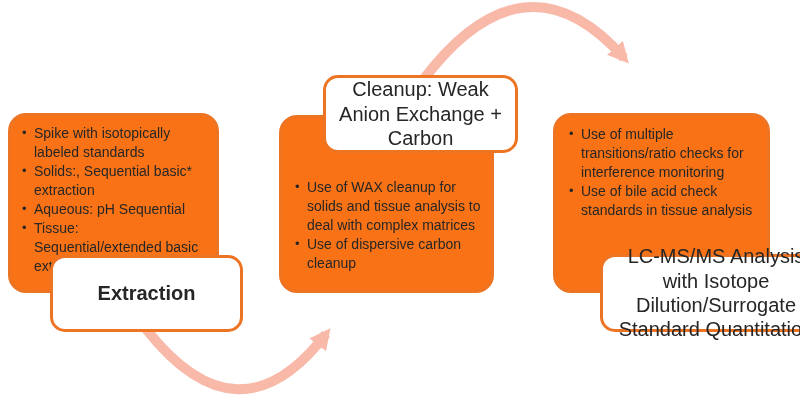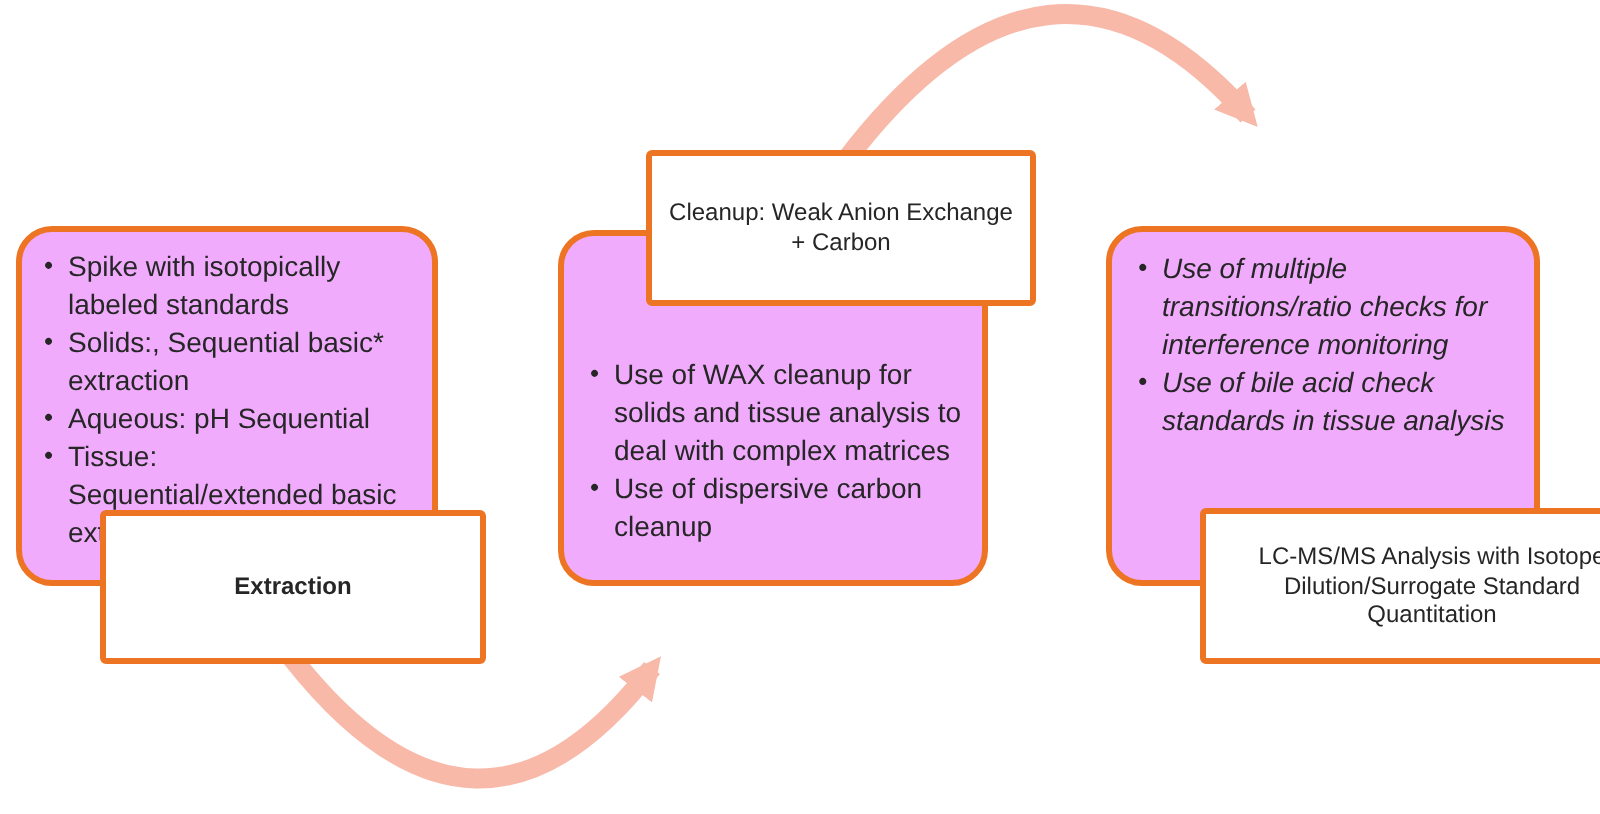--- a/index.html
+++ b/index.html
@@ -8,21 +8,21 @@
     background:#ffffff;
     width:800px;height:407px;
     position:relative;overflow:hidden;
     color:#262626;
   }
   .canvas{position:absolute;left:0;top:0;width:800px;height:407px;}
 
   
   .panel{
     position:absolute;
-    background:#f0abfc;
+    background:#f97316;
     border:3px solid #ED7423;
     border-radius:18px;
     box-sizing:border-box;
     z-index:1;
   }
   .panel ul{
     margin:0;padding:0;
     list-style:none;
     font-size:14px;
     line-height:1.36;
@@ -32,34 +32,34 @@
     padding-left:13px;
   }
   .panel li::before{
     content:"\2022";
     position:absolute;
     left:1px;top:0;
     font-size:13px;
   }
   #panel-extraction{left:8px;top:113px;width:211px;height:180px;padding:8px 8px 8px 10px;}
   #panel-cleanup{left:279px;top:115px;width:215px;height:178px;padding:60px 8px 20px 12px;}
-  #panel-analysis{left:553px;top:113px;width:217px;height:180px;padding:9px 6px 8px 12px;font-style:italic;}
+  #panel-analysis{left:553px;top:113px;width:217px;height:180px;padding:9px 6px 8px 12px;}
 
   
   .label-box{
     position:absolute;
     background:#FFFFFF;
     border:3px solid #ED7423;
-    border-radius:3px;
+    border-radius:15px;
     box-sizing:border-box;
     display:flex;
     align-items:center;
     justify-content:center;
     text-align:center;
-    font-size:12px;
+    font-size:20px;
     line-height:1.22;
     z-index:3;
     padding:4px 8px;
   }
   #label-extraction{left:50px;top:255px;width:193px;height:77px;font-weight:bold;}
   #label-cleanup{left:323px;top:75px;width:195px;height:78px;}
   #label-analysis{left:600px;top:254px;width:232px;height:78px;}
 
   
   #arrow-layer{

